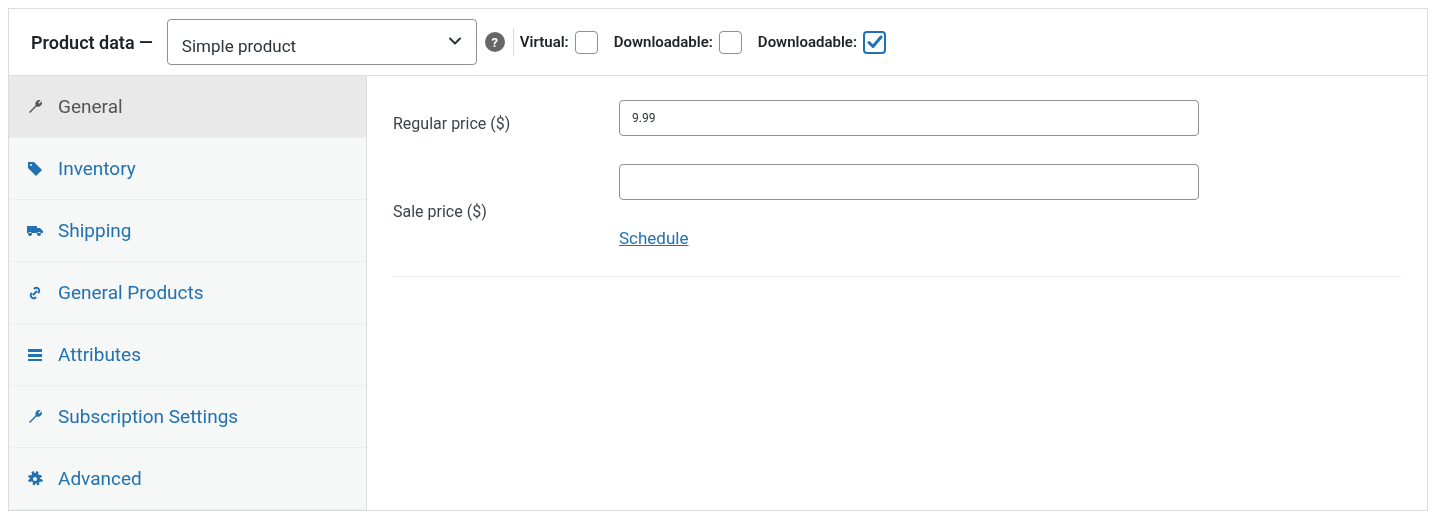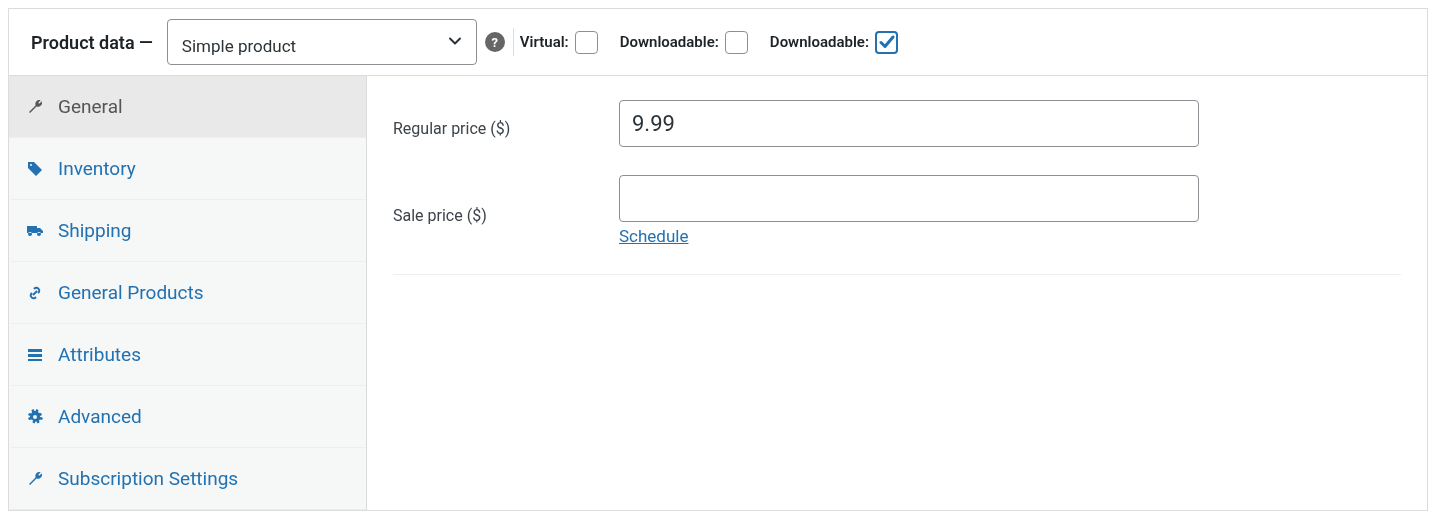--- a/index.html
+++ b/index.html
@@ -73,21 +73,21 @@
     background: #dcdcde;
     margin: 0 6px 0 8px;
   }
   .checkbox-label {
     display: flex;
     align-items: center;
     gap: 6px;
     font-size: 15px;
     font-weight: 600;
     color: #1d2327;
-    margin-right: 22px;
+    margin-right: 16px;
   }
   .check {
     width: 23px; height: 23px;
     border: 1px solid #8c8f94;
     border-radius: 4px;
     background: #fff;
     display: inline-flex;
     align-items: center;
     justify-content: center;
     cursor: pointer;
@@ -144,30 +144,30 @@
   .form-row label {
     width: 226px;
     font-size: 16px;
     color: #3c434a;
     padding-top: 10px;
   }
   .field-wrap { flex: 0 0 580px; max-width: 580px; }
   .text-input {
     width: 100%;
     font-family: inherit;
-    font-size: 22px;
+    font-size: 12px;
     padding: 10px 12px;
     border: 1px solid #8c8f94;
     border-radius: 4px;
     background: #fff;
     color: #2c3338;
   }
   .schedule-link {
     display: inline-block;
-    margin-top: 4px;
+    margin-top: 28px;
     color: #2271b1;
     text-decoration: underline;
     font-size: 17px;
     cursor: pointer;
   }
   .sep {
     border: none;
     border-top: 1px solid #eee;
     margin-top: 10px;
   }
@@ -261,32 +261,32 @@
               <rect x="1" y="2" width="14" height="3"></rect>
               <rect x="1" y="7" width="14" height="3"></rect>
               <rect x="1" y="12" width="14" height="2"></rect>
             </svg>
           </span>
           <span>Attributes</span>
         </div>
         <div class="tab">
           <span class="icon">
             <svg width="16" height="16" viewBox="0 0 16 16" fill="currentColor">
+              <path d="M14.7 2.3a4 4 0 0 1-5.2 5.2L3 14l-1-1 6.5-6.5A4 4 0 0 1 13.7 1.3l-2.5 2.5 1 1 2.5-2.5z"></path>
+            </svg>
+          </span>
+          <span>Subscription Settings</span>
+        </div>
+        <div class="tab">
+          <span class="icon">
+            <svg width="16" height="16" viewBox="0 0 16 16" fill="currentColor">
               <path d="M8 10a2 2 0 1 0 0-4 2 2 0 0 0 0 4zm6-2l2 1-1 2-2-.5a6 6 0 0 1-1 1l.5 2-2 1-1-2h-1l-1 2-2-1 .5-2a6 6 0 0 1-1-1L2 11 1 9l2-1V7L1 6l1-2 2 .5a6 6 0 0 1 1-1L4.5 1l2-1 1 2h1l1-2 2 1-.5 2a6 6 0 0 1 1 1L14 4l1 2-2 1v1z"></path>
             </svg>
           </span>
           <span>Advanced</span>
-        </div>
-        <div class="tab">
-          <span class="icon">
-            <svg width="16" height="16" viewBox="0 0 16 16" fill="currentColor">
-              <path d="M14.7 2.3a4 4 0 0 1-5.2 5.2L3 14l-1-1 6.5-6.5A4 4 0 0 1 13.7 1.3l-2.5 2.5 1 1 2.5-2.5z"></path>
-            </svg>
-          </span>
-          <span>Subscription Settings</span>
         </div>
       </div>
 
     <div class="content">
       <div class="form-row">
         <label>Regular price ($)</label>
         <div class="field-wrap">
           <input type="text" class="text-input" value="9.99" style="">
         </div>
       </div>

